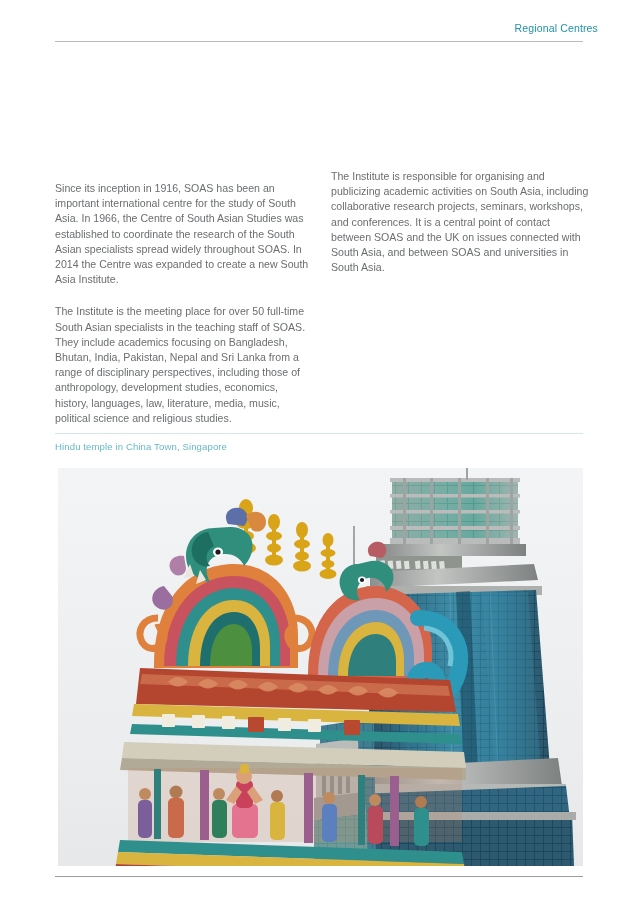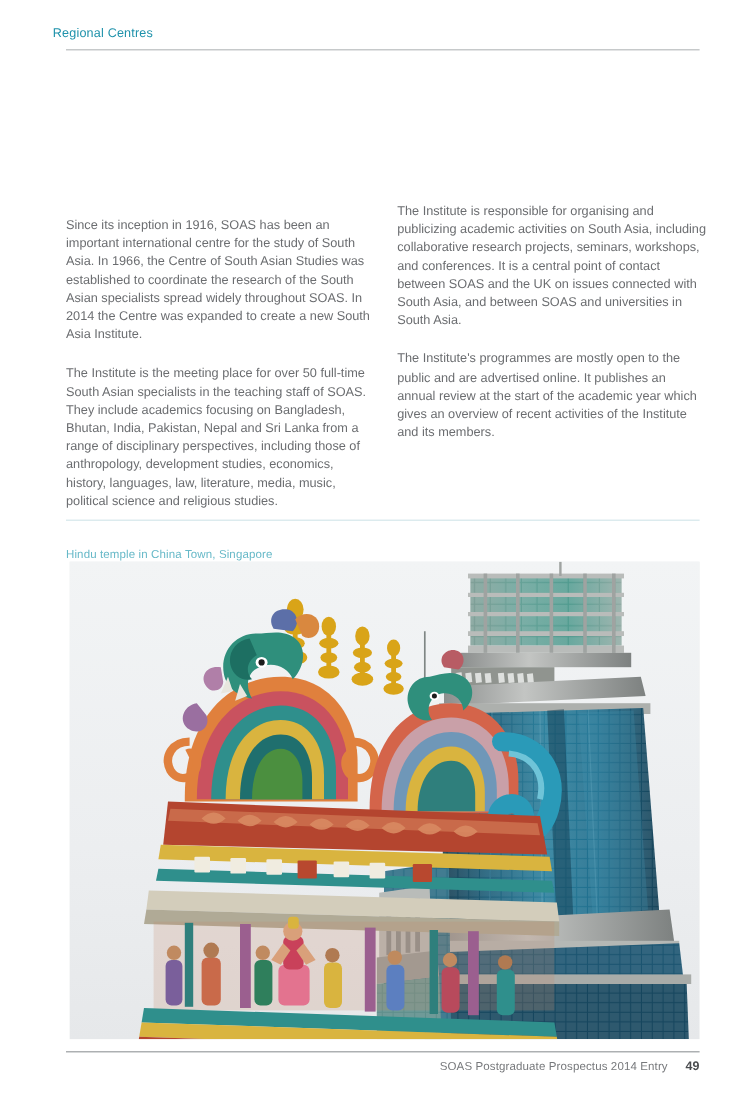--- a/index.html
+++ b/index.html
@@ -12,24 +12,24 @@
     width: 630px;
     height: 916px;
     background: #ffffff;
     font-family: "Liberation Sans", sans-serif;
     overflow: hidden;
   }
 
   
   .running-head {
     position: absolute;
-    left: 44px;
+    left: 70px;
     top: 22px;
     width: 528px;
-    text-align: left;
+    text-align: right;
     font-size: 10.5px;
     letter-spacing: 0.15px;
     color: #1f92ab;
   }
   .rule {
     position: absolute;
     left: 55px;
     width: 528px;
     height: 1px;
   }
@@ -58,21 +58,21 @@
   .col-left  { left: 55px;  top: 164px; }
   .col-right { left: 331px; top: 152px; }
 
   .col p { margin: 17px 0 13px 0; }
   .col p:last-child { margin-bottom: 0; }
 
   
   .caption {
     position: absolute;
     left: 55px;
-    top: 457px;
+    top: 441px;
     font-size: 9.6px;
     color: #67b9c8;
     letter-spacing: 0.1px;
   }
 
   
   .photo {
     position: absolute;
     left: 58px;
     top: 468px;
@@ -111,21 +111,20 @@
   <div class="rule rule-header"></div>
 
 
   <div class="col col-left">
     <p>Since its inception in 1916, SOAS has been an important international centre for the study of South Asia. In 1966, the Centre of South Asian Studies was established to coordinate the research of the South Asian specialists spread widely throughout SOAS. In 2014 the Centre was expanded to create a new South Asia Institute.</p>
     <p>The Institute is the meeting place for over 50 full-time South Asian specialists in the teaching staff of SOAS. They include academics focusing on Bangladesh, Bhutan, India, Pakistan, Nepal and Sri Lanka from a range of disciplinary perspectives, including those of anthropology, development studies, economics, history, languages, law, literature, media, music, political science and religious studies.</p>
   </div>
 
   <div class="col col-right">
     <p>The Institute is responsible for organising and publicizing academic activities on South Asia, including collaborative research projects, seminars, workshops, and conferences. It is a central point of contact between SOAS and the UK on issues connected with South Asia, and between SOAS and universities in South Asia.</p>
-    <p>The Institute's programmes are mostly open to the public and are advertised online. It publishes an annual review at the start of the academic year which gives an overview of recent activities of the Institute and its members.</p>
   </div>
 
   <div class="rule rule-caption"></div>
   <div class="caption">Hindu temple in China Town, Singapore</div>
 
   <div class="photo">
     <svg viewBox="0 0 525 398" preserveAspectRatio="xMidYMid slice" aria-hidden="true">
       <defs>
         <linearGradient id="sky" x1="0" y1="0" x2="0" y2="1">
           <stop offset="0%" stop-color="#f2f4f5"></stop>
@@ -449,18 +448,14 @@
             <circle cx="320" cy="541" r="6.5" fill="#c08a60"></circle>
             <rect x="366" y="550" width="17" height="42" rx="5" fill="#2f9f9c"></rect>
             <circle cx="374" cy="543" r="6.5" fill="#b07a52"></circle>
           </g>
         </g>
       </g>
     </svg>
   </div>
 
   <div class="rule rule-footer"></div>
-  <div class="footer">
-    <span>SOAS Postgraduate Prospectus 2014 Entry</span>
-    <span class="page-no">49</span>
-  </div>
 
 </div>
 
 </body></html>

